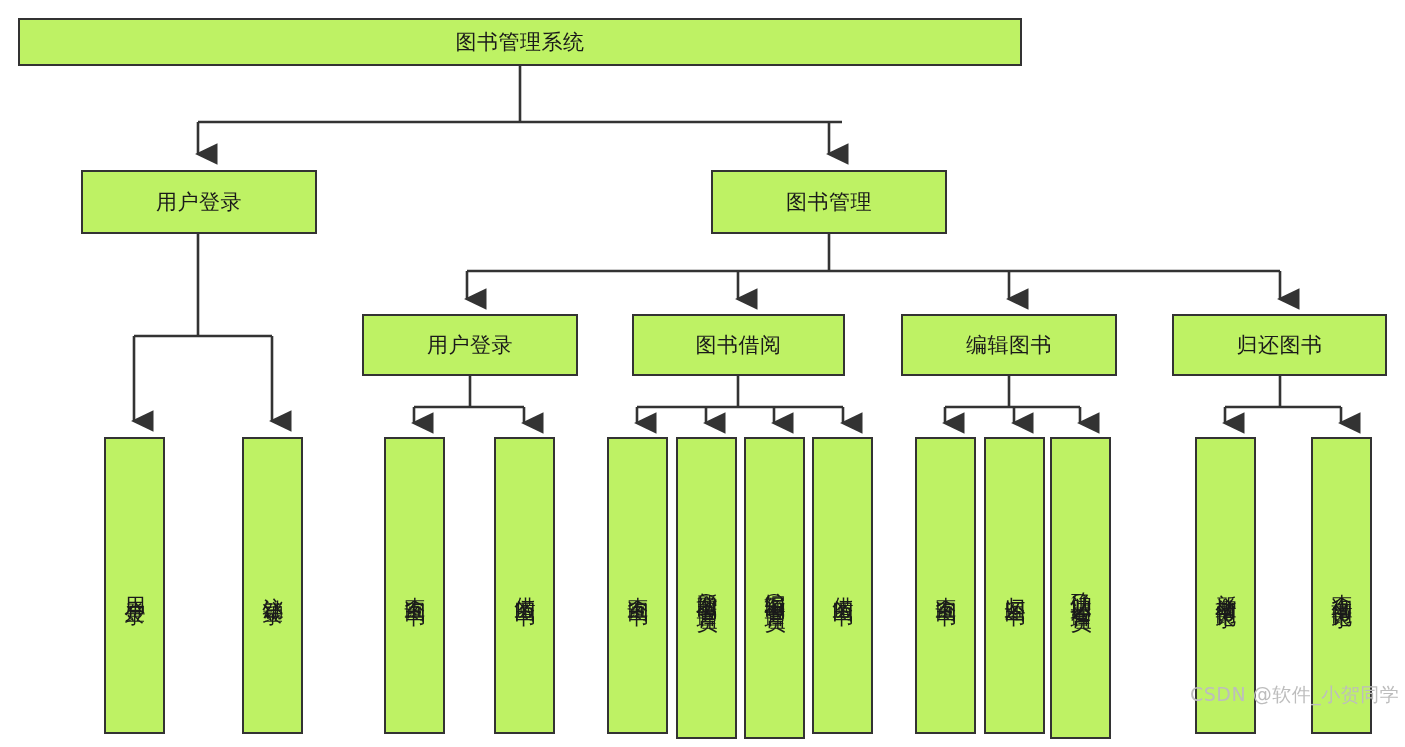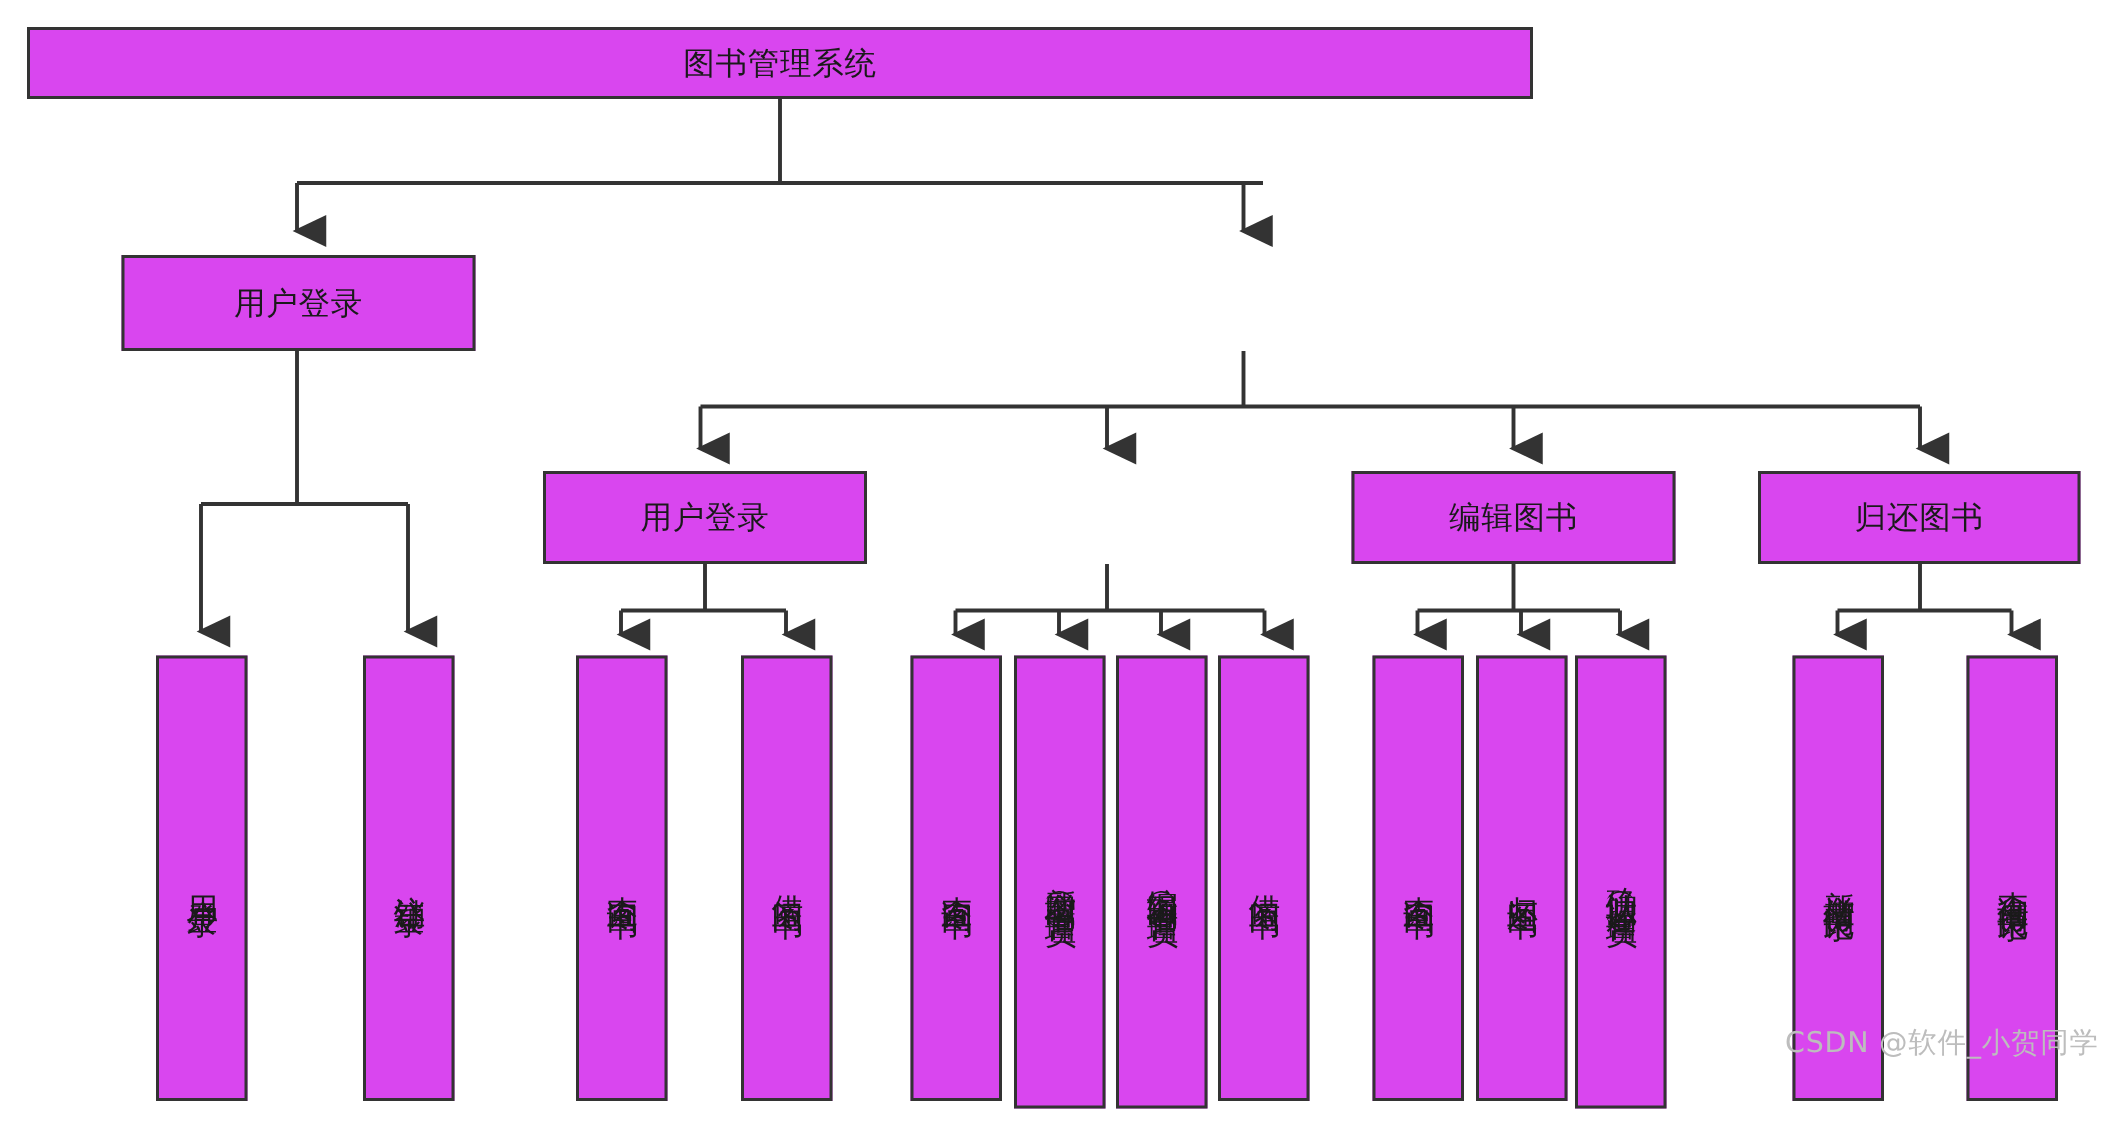--- a/index.html
+++ b/index.html
@@ -24,21 +24,21 @@
     position: absolute;
     left: 0;
     top: 0;
     width: 1405px;
     height: 747px;
     pointer-events: none;
   }
   .node {
     position: absolute;
     box-sizing: border-box;
-    background: #d946ef;
+    background: #bef264;
     border: 2.5px solid #333333;
     display: flex;
     align-items: center;
     justify-content: center;
     overflow: visible;
   }
   .node-label {
     color: #1a1a1a;
     font-size: 21px;
     line-height: 1.08;
@@ -121,23 +121,29 @@
     </g>
   </svg>
 
   <div class="node" style="left:18px; top:18px; width:1004px; height:48px;">
     <span class="node-label">图书管理系统</span>
   </div>
 
   <div class="node" style="left:81px; top:170px; width:236px; height:64px;">
     <span class="node-label">用户登录</span>
   </div>
+  <div class="node" style="left:711px; top:170px; width:236px; height:64px;">
+    <span class="node-label">图书管理</span>
+  </div>
 
   <div class="node" style="left:362px; top:314px; width:216px; height:62px;">
     <span class="node-label">用户登录</span>
+  </div>
+  <div class="node" style="left:632px; top:314px; width:213px; height:62px;">
+    <span class="node-label">图书借阅</span>
   </div>
   <div class="node" style="left:901px; top:314px; width:216px; height:62px;">
     <span class="node-label">编辑图书</span>
   </div>
   <div class="node" style="left:1172px; top:314px; width:215px; height:62px;">
     <span class="node-label">归还图书</span>
   </div>
 
   <div class="node vertical" style="left:104px; top:437px; width:61px; height:297px;">
     <span class="node-label">用户登录</span>

